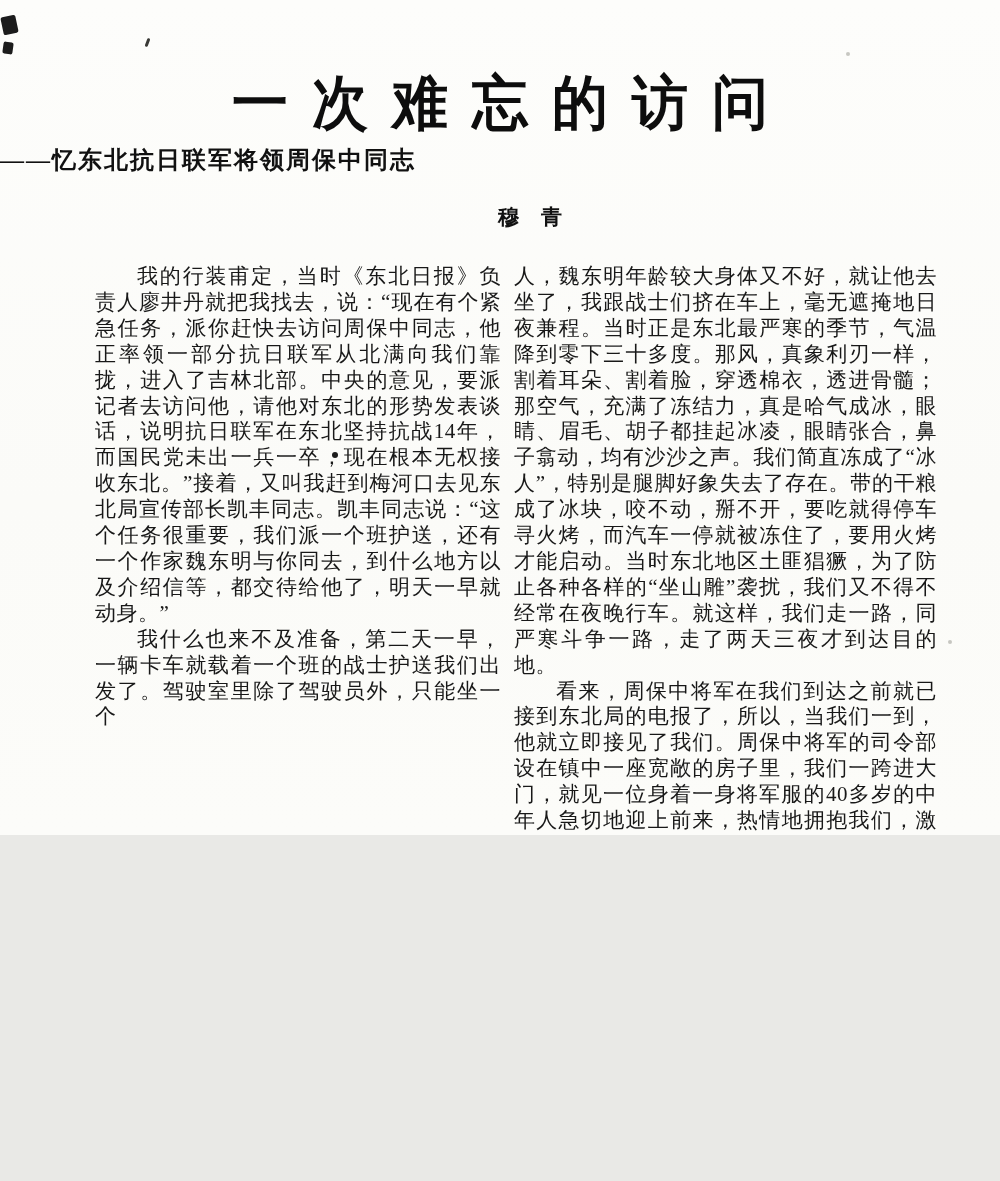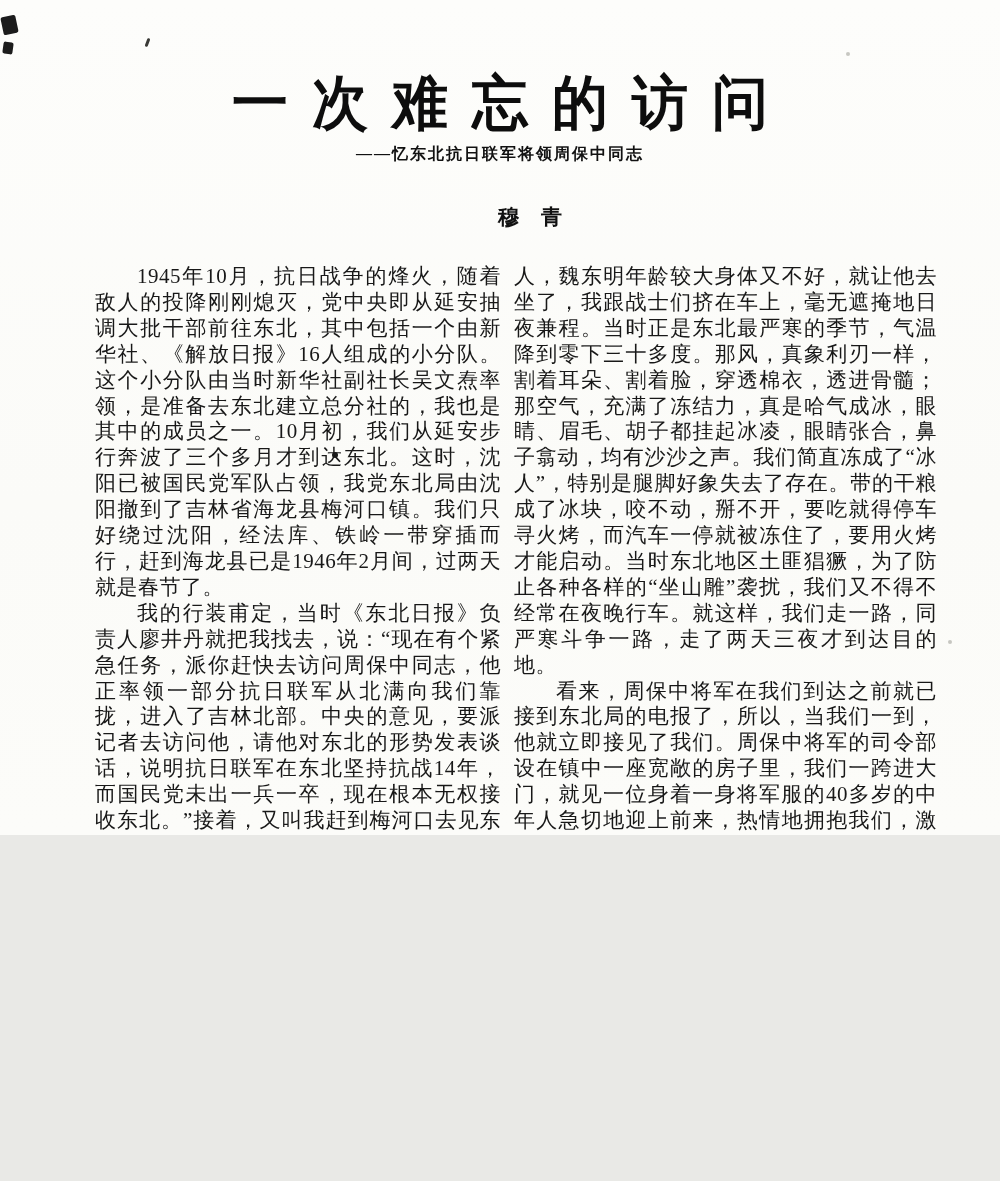--- a/index.html
+++ b/index.html
@@ -29,22 +29,22 @@
     text-indent: 24px;
     color: #0d0d0d;
     white-space: nowrap;
     transform: scaleY(1.05);
   }
   .subtitle {
     position: absolute;
     top: 144px;
     left: 0;
     width: 100%;
-    text-align: center;
-    font-size: 16px;
+    text-align: left;
+    font-size: 24px;
     font-weight: bold;
     letter-spacing: 2px;
     color: #111;
     white-space: nowrap;
   }
   .author {
     position: absolute;
     top: 203px;
     left: 0;
     width: 100%;
@@ -113,21 +113,20 @@
   <div class="speck speck-h faint"></div>
 
   <h1 class="title">一次难忘的访问</h1>
 
   <div class="subtitle">——忆东北抗日联军将领周保中同志</div>
 
   <div class="author">穆青</div>
 
   <div class="columns">
     <div class="col col-left">
-        <p class="para indent">1945年10月，抗日战争的烽火，随着敌人的投降刚刚熄灭，党中央即从延安抽调大批干部前往东北，其中包括一个由新华社、《解放日报》16人组成的小分队。这个小分队由当时新华社副社长吴文焘率领，是准备去东北建立总分社的，我也是其中的成员之一。10月初，我们从延安步行奔波了三个多月才到达东北。这时，沈阳已被国民党军队占领，我党东北局由沈阳撤到了吉林省海龙县梅河口镇。我们只好绕过沈阳，经法库、铁岭一带穿插而行，赶到海龙县已是1946年2月间，过两天就是春节了。</p>
         <p class="para indent">我的行装甫定，当时《东北日报》负责人廖井丹就把我找去，说：“现在有个紧急任务，派你赶快去访问周保中同志，他正率领一部分抗日联军从北满向我们靠拢，进入了吉林北部。中央的意见，要派记者去访问他，请他对东北的形势发表谈话，说明抗日联军在东北坚持抗战14年，而国民党未出一兵一卒，现在根本无权接收东北。”接着，又叫我赶到梅河口去见东北局宣传部长凯丰同志。凯丰同志说：“这个任务很重要，我们派一个班护送，还有一个作家魏东明与你同去，到什么地方以及介绍信等，都交待给他了，明天一早就动身。”</p>
         <p class="para indent">我什么也来不及准备，第二天一早，一辆卡车就载着一个班的战士护送我们出发了。驾驶室里除了驾驶员外，只能坐一个</p>
       </div>
     <div class="col col-right">
         <p class="para">人，魏东明年龄较大身体又不好，就让他去坐了，我跟战士们挤在车上，毫无遮掩地日夜兼程。当时正是东北最严寒的季节，气温降到零下三十多度。那风，真象利刃一样，割着耳朵、割着脸，穿透棉衣，透进骨髓；那空气，充满了冻结力，真是哈气成冰，眼睛、眉毛、胡子都挂起冰凌，眼睛张合，鼻子翕动，均有沙沙之声。我们简直冻成了“冰人”，特别是腿脚好象失去了存在。带的干粮成了冰块，咬不动，掰不开，要吃就得停车寻火烤，而汽车一停就被冻住了，要用火烤才能启动。当时东北地区土匪猖獗，为了防止各种各样的“坐山雕”袭扰，我们又不得不经常在夜晚行车。就这样，我们走一路，同严寒斗争一路，走了两天三夜才到达目的地。</p>
         <p class="para indent">看来，周保中将军在我们到达之前就已接到东北局的电报了，所以，当我们一到，他就立即接见了我们。周保中将军的司令部设在镇中一座宽敞的房子里，我们一跨进大门，就见一位身着一身将军服的40多岁的中年人急切地迎上前来，热情地拥抱我们，激动地说：“十多年了，今天，我才第一次见到关内的亲人！党派来的亲人！”他的声音有点儿发颤，眼泪夺眶而出。当时，我不知道说什么好，只是重复：“党中央一直关怀着你们，要我们向你致意。”我紧紧地握着他的手不放，眼睛一片模糊，一股幸福的热流顿时传遍全身。不用介绍，我心里明白，这就是我多年敬仰的叱咤风云的抗联将领周保中将军！待我们平静下来，他问我们一路的情况，我们一一作了介绍，他又象亲人般地忙着关照我们洗脸、洗脚、烤火、休息。此时此刻，我仔细打量着周保中将军：他同我想象中的传奇人物似乎有些不同。他身材不</p>
       </div>
   </div>
 
 </div>

